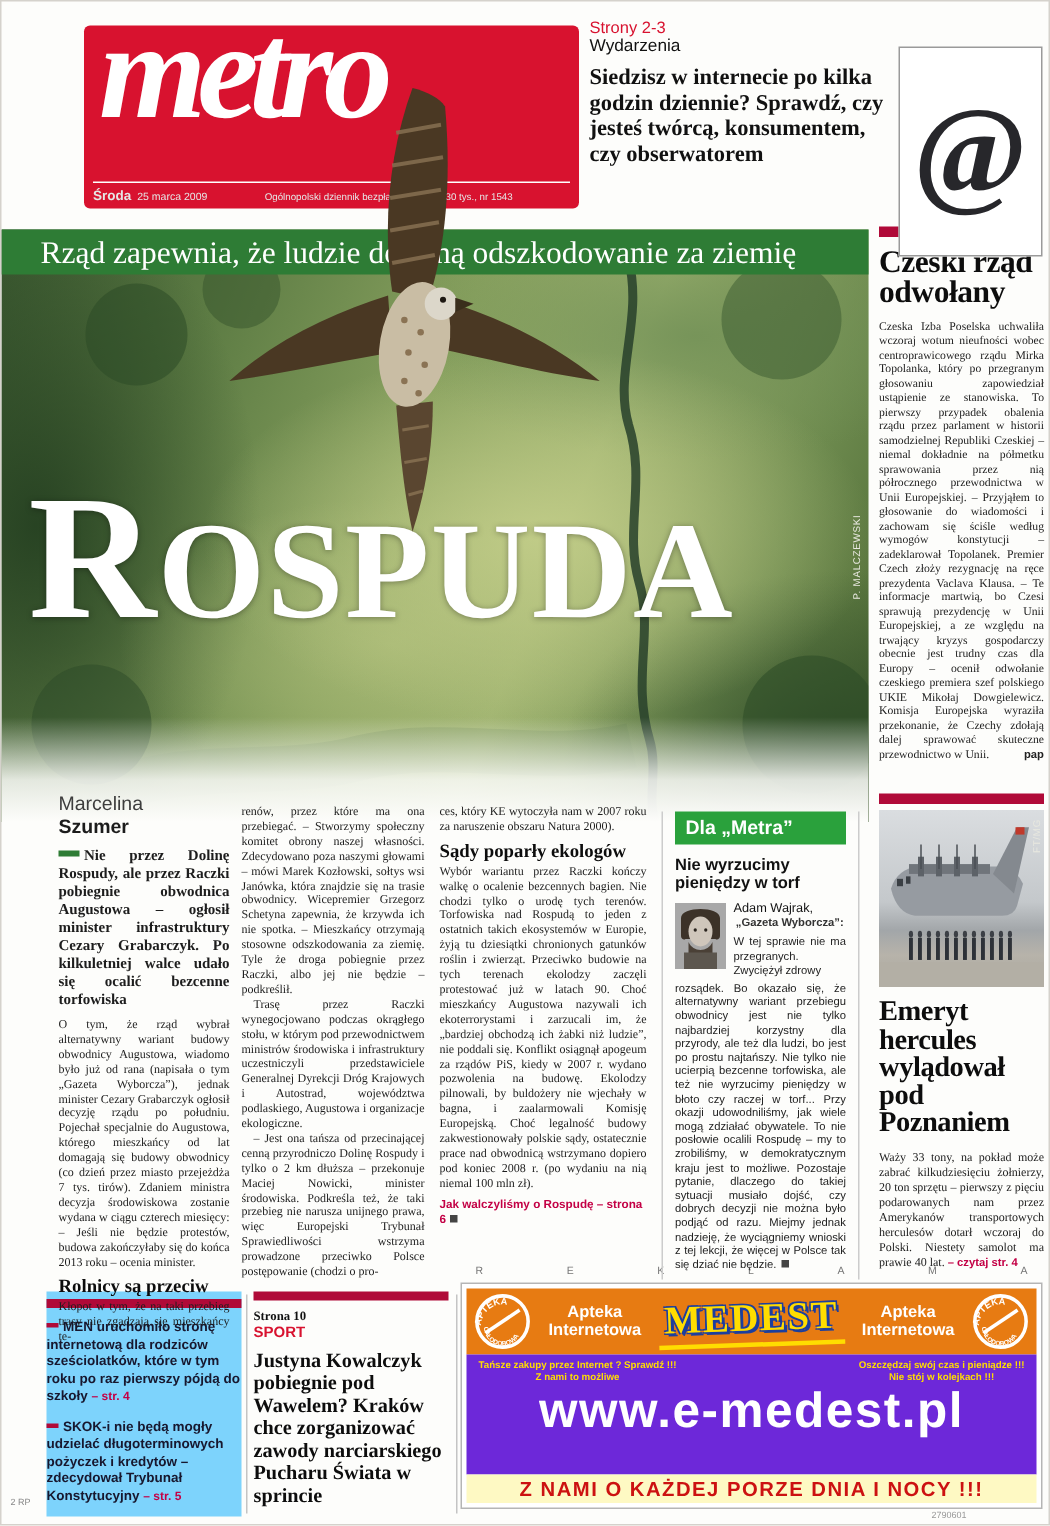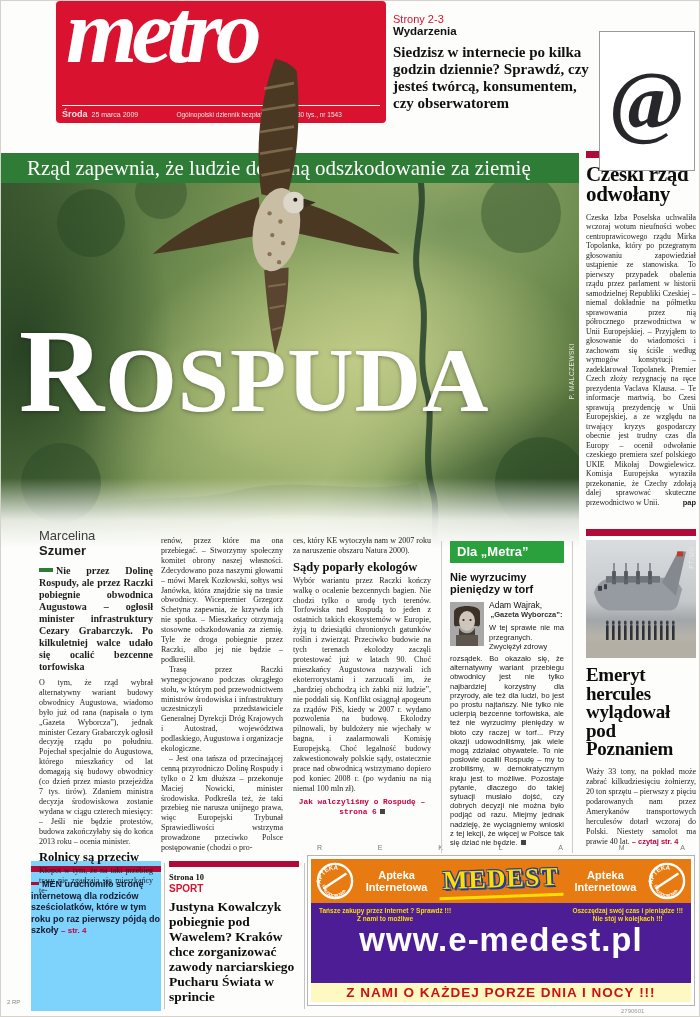--- a/index.html
+++ b/index.html
@@ -2,31 +2,31 @@
 <html lang="pl"><head>
 <meta charset="utf-8">
 <style>
   *{margin:0;padding:0;box-sizing:border-box}
   html,body{background:#e8e6e2}
   #page{position:relative;width:700px;height:1017px;margin:0 auto;background:#fdfdfb;
         font-family:"Liberation Serif",serif;overflow:hidden;border:1px solid #d5d2cc}
   .abs{position:absolute}
 
   
-  .mast-red{left:55px;top:0;width:330px;height:122px;background:#d8122f;border-radius:4px;z-index:2}
+  .mast-red{left:55px;top:16px;width:330px;height:122px;background:#d8122f;border-radius:4px;z-index:2}
   .metro-logo{position:absolute;left:10px;top:-16px;color:#fff;font:bold italic 92px "Liberation Serif",serif;
               letter-spacing:-6px;line-height:1}
   .mast-strip{position:absolute;left:6px;right:6px;bottom:4px;border-top:1px solid #fff;
               display:flex;align-items:baseline;padding-top:3px;color:#e5e5e5;font-family:"Liberation Sans",sans-serif}
   .mast-day{font-weight:bold;font-size:9px;margin-right:4px}
   .mast-daterest{font-size:7px}
   .mast-tagline{flex:1;text-align:center;font-size:6.5px}
   .promo{left:392px;top:12px;width:198px;font-family:"Liberation Sans",sans-serif}
   .promo-pages{color:#d8122f;font-weight:normal;font-size:11px}
-  .promo-section{color:#111;font-weight:bold;font-size:11.5px;margin-bottom:7px}
+  .promo-section{color:#111;font-weight:normal;font-size:11.5px;margin-bottom:7px}
   .promo-headline{font-family:"Liberation Serif",serif;font-weight:bold;font-size:15px;line-height:1.14;color:#111}
   .at-box{left:598px;top:30px;width:96px;height:140px;background:#fff;border:1px solid #9a9a9a;
           display:flex;align-items:center;justify-content:center;z-index:1}
   .at-glyph{font:bold 82px "Liberation Serif",serif;color:#27272b}
 
   
   .photo{left:0;top:152px;width:578px;height:395px;z-index:1;overflow:hidden;
     background:
       radial-gradient(ellipse 320px 180px at 62% 52%, rgba(196,206,138,.9), rgba(196,206,138,0) 70%),
       radial-gradient(ellipse 260px 140px at 45% 70%, rgba(172,188,120,.8), rgba(172,188,120,0) 70%),
@@ -72,21 +72,21 @@
   .byline b{color:#1c1c1c}
   .col{z-index:8;font-size:8px;line-height:9.9px;text-align:justify;color:#1d1d1d}
   .col p{text-indent:8px}
   .col p.noindent{text-indent:0}
   .col1{left:38px;top:564px;width:114px}
   .col2{left:160px;top:535px;width:122px}
   .col3{left:292px;top:535px;width:138px}
   .lead{font-weight:bold;font-size:10px;line-height:12px;text-indent:0 !important;margin-bottom:5px}
   .green-dash{display:inline-block;width:14px;height:4px;background:#2e7c35;margin-right:3px;vertical-align:2px}
   .subhead{font-weight:bold;font-size:12.5px;margin:7px 0 3px;color:#0d0d0d;text-align:left}
-  .more-link{margin-top:4px;text-align:center;color:#c30045;font-family:Liberation Mono, monospace;
+  .more-link{margin-top:4px;text-align:left;color:#c30045;font-family:Liberation Sans, sans-serif;
              font-weight:bold;font-size:7.8px}
   .sq{display:inline-block;width:5px;height:5px;background:#444;margin-left:3px}
 
   
   .opinion{left:440px;top:540px;width:132px;border-left:1px solid #ccc;border-right:1px solid #ccc;
            padding:0 8px 6px;z-index:8;font-family:"Liberation Sans",sans-serif}
   .kicker{background:#2aa13c;color:#fff;font-weight:bold;font-size:13px;line-height:22px;height:22px;padding-left:7px}
   .op-h{font-weight:bold;font-size:11px;line-height:1.1;color:#111;margin-top:8px}
   .op-author-row{margin-top:5px;overflow:hidden}
   .op-photo{float:left;width:34px;height:44px;margin:2px 5px 2px 0;position:relative;overflow:hidden;
@@ -114,21 +114,21 @@
   .reklama{left:306px;top:843px;width:388px;display:flex;justify-content:space-between;padding:0 10px;
            font-family:"Liberation Sans",sans-serif;font-size:7px;color:#777;z-index:2}
   .ad{left:306px;top:854px;width:388px;border:1px solid #b5b5b5;background:#fff;padding:3px;z-index:2;
       font-family:"Liberation Sans",sans-serif}
   .ad-orange1{height:44px;background:#e77b12;display:flex;align-items:center;justify-content:space-between;padding:0 5px}
   .apteka-txt{color:#fff;font-weight:bold;font-size:11px;line-height:1.1;text-align:center}
   .medest{color:#ffdd00;font-weight:bold;font-size:26px;letter-spacing:1px;transform:rotate(-2deg);
           font-family:"Liberation Serif",serif;
           text-shadow:-1px -1px 0 #1d3f9e,1px -1px 0 #1d3f9e,-1px 1px 0 #1d3f9e,1px 1px 0 #1d3f9e,2px 2px 0 #1d3f9e;
           border-bottom:3px solid #ffdd00;padding:0 4px 1px}
-  .ad-blue{height:80px;background:#4c1d95;color:#fff;padding:4px 8px 14px;text-align:center}
+  .ad-blue{height:80px;background:#6d28d9;color:#fff;padding:4px 8px 14px;text-align:center}
   .ad-blue-row{display:flex;justify-content:space-between}
   .ad-yellow{color:#ffdd00;font-weight:bold;font-size:6.5px;line-height:1.25;text-align:center}
   .ad-url{font-weight:bold;font-size:33px;line-height:34px;letter-spacing:1px}
   .ad-line{font-weight:bold;font-size:8.5px;margin-top:1px}
   .ad-orange2{height:19px;background:#fef9c3;display:flex;align-items:center;justify-content:center}
   .ad-slogan{color:#cc1111;font-weight:bold;font-size:13.5px;letter-spacing:1px}
   .ad-num{left:620px;top:1007px;font-family:"Liberation Sans",sans-serif;font-size:6px;color:#999}
   .edition{left:6px;top:998px;font-family:"Liberation Sans",sans-serif;font-size:6px;color:#888}
 </style>
 </head>
@@ -315,20 +315,22 @@
       <div class="op-affil">„Gazeta Wyborcza”:</div>
       <p class="op-body-start">W tej sprawie nie ma przegranych. Zwyciężył zdrowy</p>
     </div>
     <p class="op-body"><span>rozsądek. Bo okazało się, że alternatywny wariant przebiegu obwodnicy jest nie tylko najbardziej korzystny dla przyrody, ale też dla ludzi, bo jest po prostu najtańszy. Nie tylko nie ucierpią bezcenne torfowiska, ale też nie wyrzucimy pieniędzy w błoto czy raczej w torf... Przy okazji udowodniliśmy, jak wiele mogą zdziałać obywatele. To nie posłowie ocalili Rospudę – my to zrobiliśmy, w demokratycznym kraju jest to możliwe. Pozostaje pytanie, dlaczego do takiej sytuacji musiało dojść, czy dobrych decyzji nie można było podjąć od razu. Miejmy jednak nadzieję, że wyciągniemy wnioski z tej lekcji, że więcej w Polsce tak się dziać nie będzie.</span><span class="sq"></span></p>
   </div>
 
   <div class="abs briefs">
     <div class="redbar"></div>
     <p class="brief-item"><span class="red-dash"></span><span>MEN uruchomiło stronę internetową dla rodziców sześciolatków, które w tym roku po raz pierwszy pójdą do szkoły</span>
       <span class="pageref">– str. 4</span></p>
+    <p class="brief-item"><span class="red-dash"></span><span>SKOK-i nie będą mogły udzielać długoterminowych pożyczek i kredytów – zdecydował Trybunał Konstytucyjny</span>
+      <span class="pageref">– str. 5</span></p>
   </div>
 
   <div class="abs vrule" style="left:163px;top:862px;height:146px"></div>
 
   <div class="abs sport">
     <div class="redbar"></div>
     <div class="sport-page">Strona 10</div>
     <div class="sport-section">SPORT</div>
     <div class="sport-headline">Justyna Kowalczyk pobiegnie pod Wawelem? Kraków chce zorganizować zawody narciarskiego Pucharu Świata w sprincie</div>
   </div>

